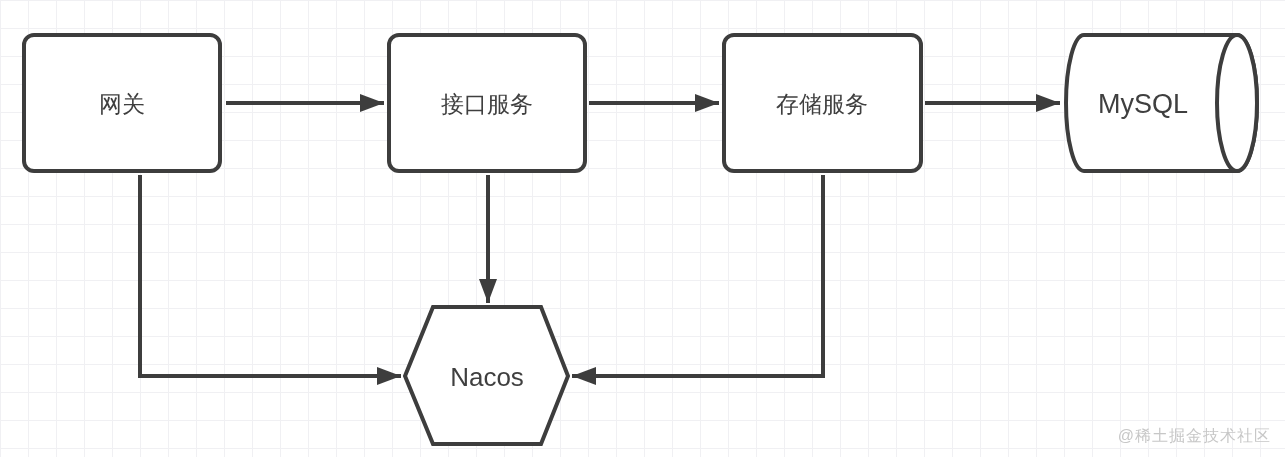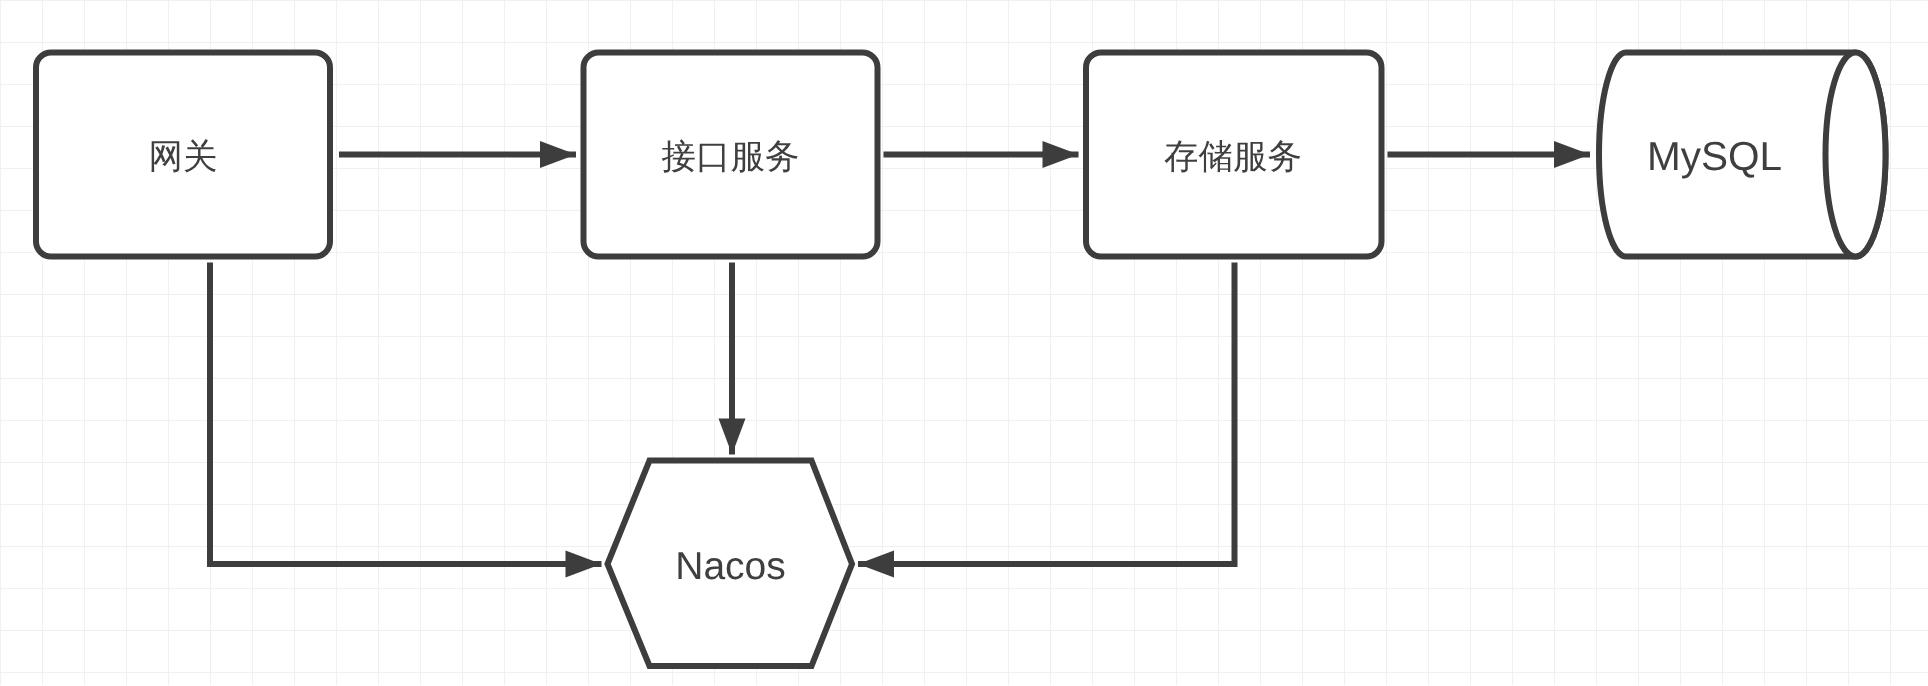--- a/index.html
+++ b/index.html
@@ -79,13 +79,14 @@
     <g>
       <path class="node-shape" d="M1084,35 A18,68 0 0 0 1084,171 L1237,171 A20,68 0 0 0 1237,35 Z"></path>
       <ellipse class="node-shape" cx="1237" cy="103" rx="20" ry="68"></ellipse>
     </g>
     <text class="node-label label-latin-lg" x="1143" y="104">MySQL</text>
 
     <polygon class="node-shape" points="405,376 433,307 541,307 568,376 541,444 433,444"></polygon>
     <text class="node-label label-latin" x="487" y="377">Nacos</text>
   </svg>
 
+  <div class="watermark">@稀土掘金技术社区</div>
 </div>
 
 </body></html>

